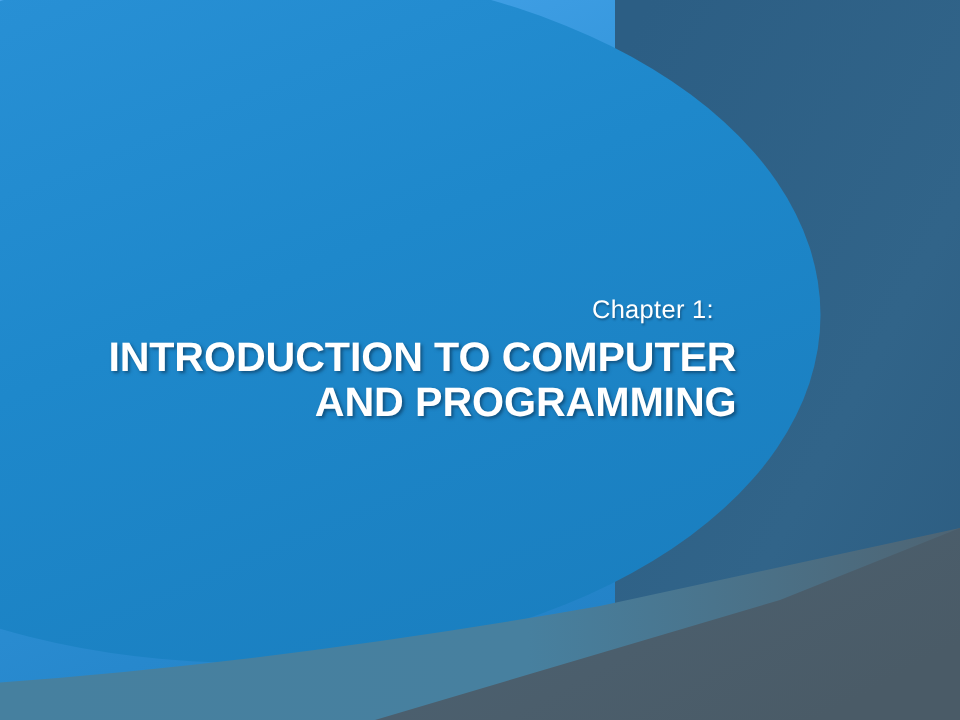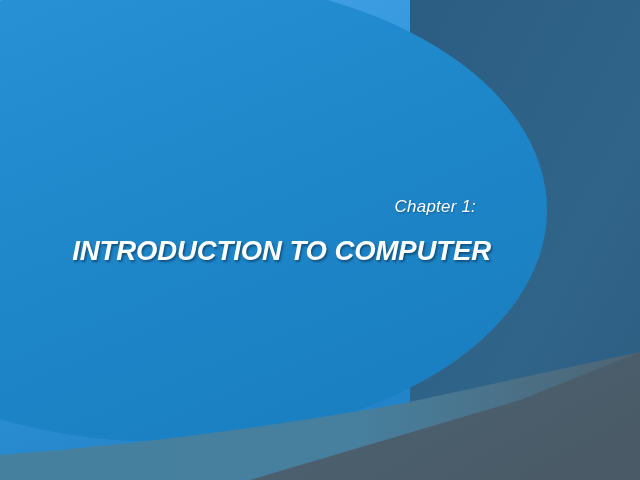--- a/index.html
+++ b/index.html
@@ -10,21 +10,20 @@
   }
   body {
     font-family: "Liberation Sans", sans-serif;
   }
   #slide {
     position: relative;
     width: 640px;
     height: 480px;
     overflow: hidden;
     background: #2b8fd4;
-    font-style: italic;
   }
   #slide-bg {
     position: absolute;
     top: 0;
     left: 0;
     width: 640px;
     height: 480px;
     display: block;
   }
   #text-block {
@@ -38,21 +37,21 @@
   #subtitle {
     font-size: 17px;
     line-height: 22px;
     font-weight: normal;
     color: #ffffff;
     letter-spacing: 0.2px;
     padding-right: 15px;
     text-shadow: 0.8px 1px 1.4px rgba(10, 45, 75, 0.45);
   }
   #title {
-    margin-top: 18px;
+    margin-top: 5px;
     font-size: 27.5px;
     line-height: 30px;
     font-weight: bold;
     color: #ffffff;
     letter-spacing: -0.1px;
     text-shadow: 1.4px 1.8px 2.2px rgba(8, 40, 70, 0.55);
   }
   #title .tline {
     display: block;
     white-space: nowrap;
@@ -102,17 +101,18 @@
 
     <path d="M 520 400 L 640 352 L 640 480 L 250 480 Z" fill="url(#gradSlate)"></path>
   </svg>
 
   <div id="text-block">
 
     <div id="subtitle">Chapter 1:</div>
 
     <div id="title">
       <span class="tline">INTRODUCTION TO COMPUTER</span>
+      <span class="tline">AND PROGRAMMING</span>
     </div>
 
   </div>
 
 </div>
 
 </body></html>

